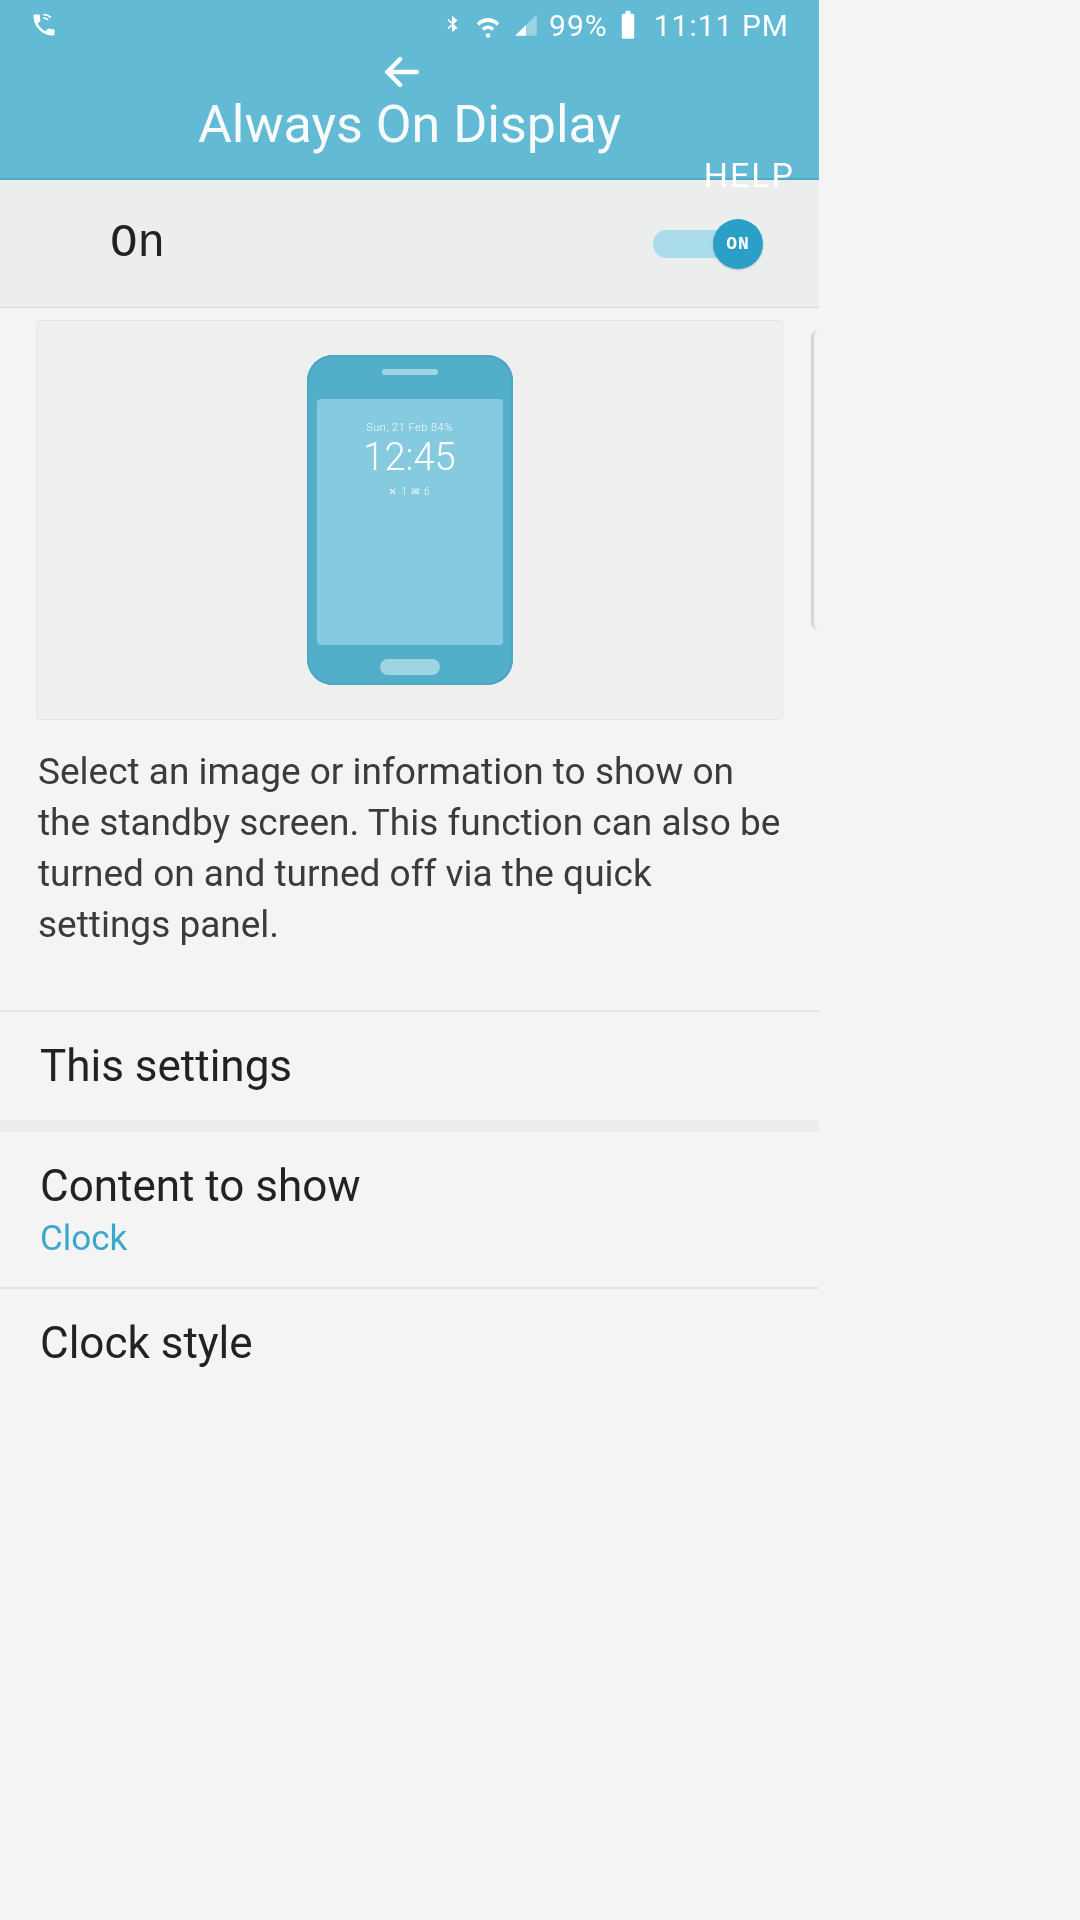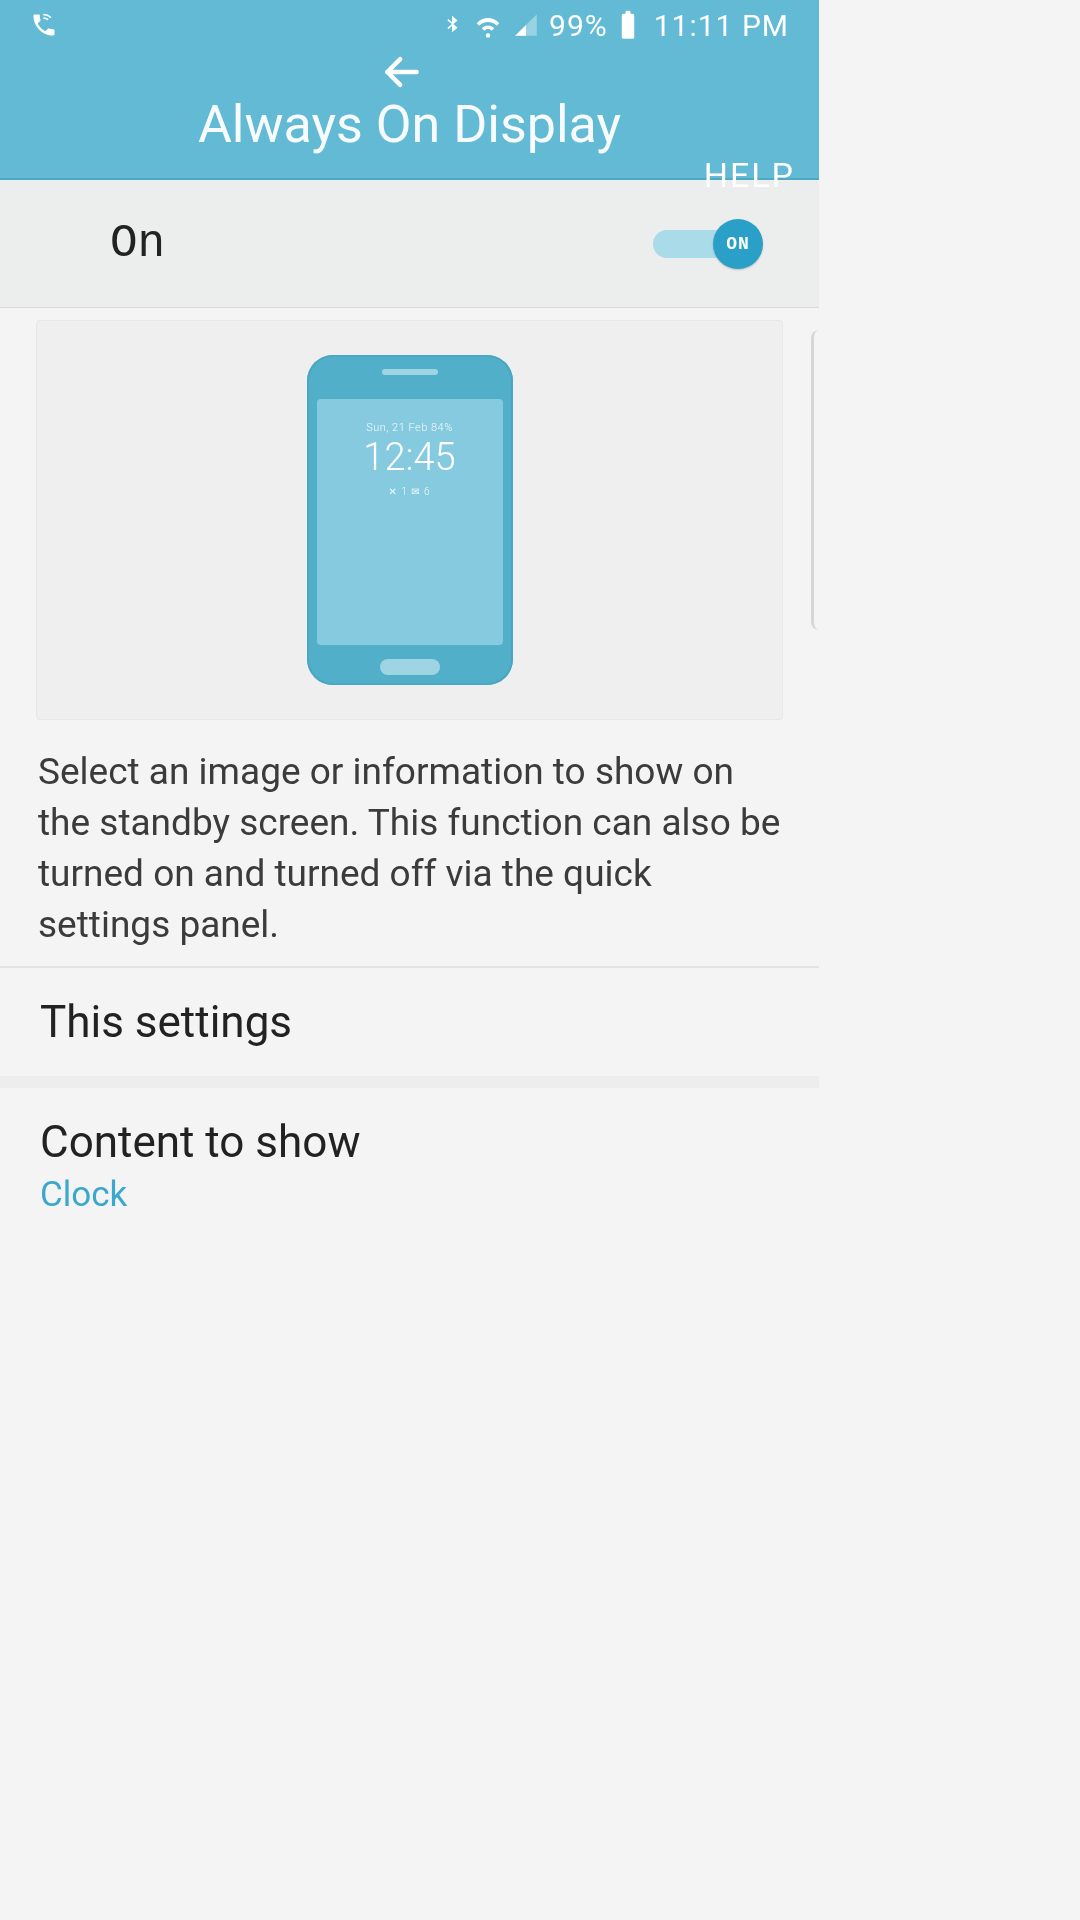--- a/index.html
+++ b/index.html
@@ -27,21 +27,21 @@
   .content { padding:0; }
   .preview-card { margin:12px 36px 18px 36px; height:400px; background:#efefef; border:1px solid #e7e7e7; border-radius:4px; display:flex; align-items:center; justify-content:center; }
   .phone { width:206px; height:330px; background:#51afca; border-radius:26px 26px 26px 26px; position:relative; box-shadow:inset 0 0 0 2px #4aa6c2; }
   .phone .speaker { position:absolute; top:14px; left:50%; transform:translateX(-50%); width:56px; height:6px; background:#9fd5e3; border-radius:4px; }
   .phone .screen-area { position:absolute; top:36px; left:10px; right:10px; bottom:40px; background:#86cadf; border-radius:4px; color:#fff; text-align:center; padding-top:22px; font-weight:300;margin-top:8px; }
   .phone .screen-area .d1 { font-size:11px; opacity:.9; letter-spacing:.5px; }
   .phone .screen-area .d2 { font-size:38px; line-height:1.05; margin-top:4px; }
   .phone .screen-area .d3 { font-size:10px; margin-top:8px; opacity:.9; letter-spacing:1px;}
   .phone .home { position:absolute; bottom:10px; left:50%; transform:translateX(-50%); width:60px; height:16px; background:#9fd5e3; border-radius:10px; }
   
-  .description { padding:8px 38px 16px 38px; font-size:37px; line-height:1.38; color:#3b3b3b; }
+  .description { padding:8px 38px 60px 38px; font-size:37px; line-height:1.38; color:#3b3b3b; }
   
   .list { }
   .list .item { padding:28px 40px 28px 40px; border-top:2px solid #e3e3e3; background:#f4f4f4; }
   .list .item.sep-top { border-top:12px solid #ededed; }
   .list .item .primary { font-size:44px; color:#222; }
   .list .item .secondary { font-size:35px; color:#39a8cc; margin-top:6px; }
   .list .item.last { padding-bottom:14px; }
   
   .edge-handle { position:absolute; right:0; top:330px; width:8px; height:300px; border-left:3px solid rgba(0,0,0,.12); border-radius:8px 0 0 8px; }
 </style>
@@ -123,17 +123,20 @@
     <div class="description">Select an image or information to show on the standby screen. This function can also be turned on and turned off via the quick settings panel.</div>
 
     <div class="list">
       <div class="item">
         <div class="primary">This settings</div>
       </div>
       <div class="item sep-top">
         <div class="primary">Content to show</div>
         <div class="secondary">Clock</div>
       </div>
+      <div class="item last">
+        <div class="primary">Clock style</div>
+      </div>
     </div>
   </div>
 
   <div class="edge-handle"></div>
 </div>
 
 </body></html>

